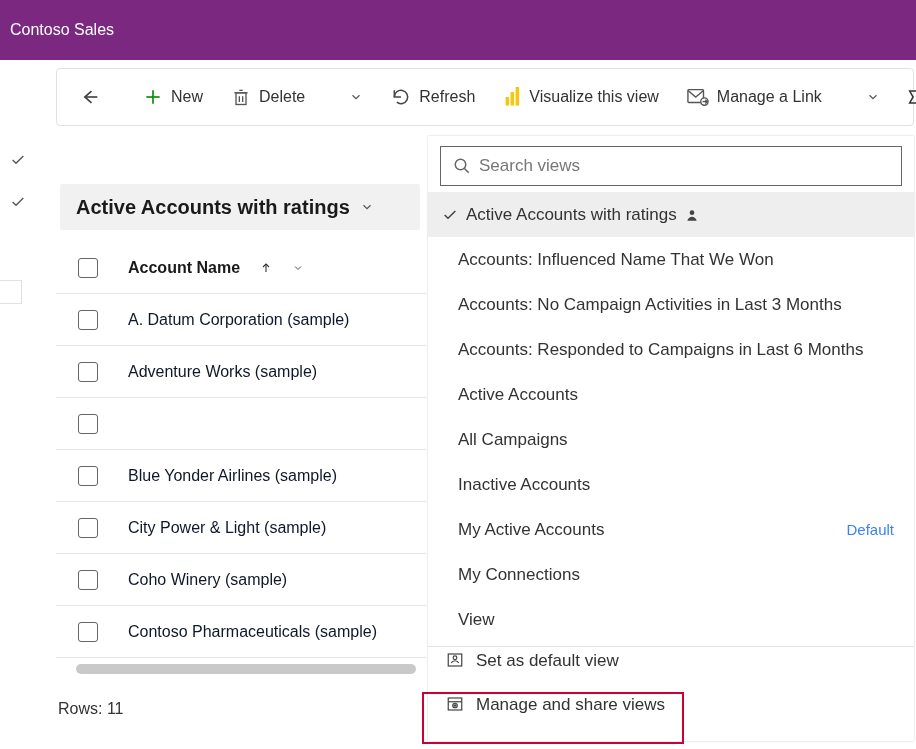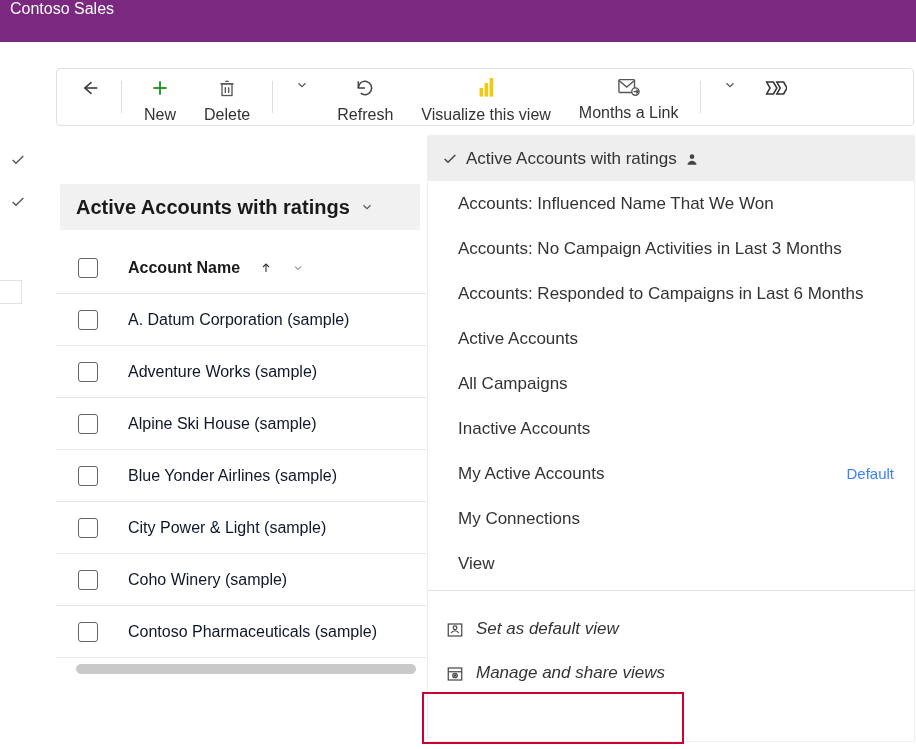--- a/index.html
+++ b/index.html
@@ -1,22 +1,23 @@
 <!DOCTYPE html>
 <html><head>
   <meta charset="utf-8">
   <style>
     * { box-sizing: border-box; margin: 0; padding: 0; font-family: "Segoe UI", -apple-system, sans-serif; }
     body { width: 916px; height: 749px; background: #ffffff; overflow: hidden; position: relative; }
 
     .titlebar {
-      height: 42px;
+      height: 60px;
       background: #7B2980;
       color: #fff;
       display: flex;
+      align-items: center;
       padding-left: 10px;
       font-size: 16px;
     }
 
     .left-rail {
       position: absolute;
       left: 0; top: 42px; bottom: 0; width: 26px;
       display: flex; flex-direction: column; align-items: flex-end;
       padding-top: 110px; gap: 26px;
       color: #555;
@@ -44,21 +45,20 @@
       gap: 8px;
       background:#fff;
       margin-right:2px;
     }
     .tbtn {
       display: flex; align-items: center; gap: 8px;
       height: 38px; padding: 0 10px;
       font-size: 16px; color: #333;
       cursor: pointer; border-radius: 2px; background:transparent; border:none;
       white-space: nowrap;
-      flex-direction: column;
     }
     .tbtn svg { flex-shrink: 0; }
     .divider { width:1px; height:32px; background:#ddd; margin: 0 4px; }
 
     .grid-card {
       margin-top: 58px;
       width: 370px;
       background:#fff;
     }
     .view-name-bar {
@@ -123,24 +123,23 @@
       position:relative;
     }
     .view-item.selected { background:#eeeeee; padding-left:14px;}
     .view-item.selected .checkmark { margin-right: 8px; }
     .view-item .badge { margin-left:auto; font-size:15px; color:#3b82f6; }
     .view-item .person-icon { margin-left:8px; }
 
     .sep { height:1px; background:#e1e1e1; margin: 4px 0; }
 
     .action-item {
-      display:flex; align-items:flex-end; gap:12px;
+      display:flex; align-items:flex-start; gap:12px;
       height:44px; padding: 0 18px; font-size:17px; color:#333;
       cursor:pointer;
-      font-style:italic;
     }
     .red-box {
       border: 2px solid #cc0033;
       position:absolute;
       left: -6px; width: 262px; height: 52px; top: 556px;
       pointer-events:none;
     }
   </style>
 </head>
 <body>
@@ -207,21 +206,21 @@
       <span>Visualize this view</span>
     </button>
     <button class="tbtn">
       <svg width="22" height="18" viewBox="0 0 24 18" fill="none" stroke="#555" stroke-width="1.5">
           <rect x="1" y="1" width="17" height="14" rx="1"></rect>
           <polyline points="1 2 9.5 9 18 2"></polyline>
           <circle cx="19" cy="14" r="4" fill="#fff"></circle>
           <polyline points="17 14 22 14"></polyline>
           <polyline points="20 12 22 14 20 16"></polyline>
         </svg>
-      <span>Months a Link</span>
+      <span>Manage a Link</span>
     </button>
     <div class="divider"></div>
     <button class="tbtn">
       <svg width="14" height="14" viewBox="0 0 24 24" fill="none" stroke="#555" stroke-width="2">
           <polyline points="6 9 12 15 18 9"></polyline>
         </svg>
     </button>
     <button class="tbtn" style="padding-right:0">
       <svg width="22" height="20" viewBox="0 0 26 20" fill="none" stroke="#333" stroke-width="1.8">
           <path d="M2 3 L10 3 L14 10 L10 17 L2 17 L6 10 Z"></path>
@@ -257,45 +256,54 @@
         <div class="grid-row">
     <div class="chk"></div>
     <span class="row-link">A. Datum Corporation (sample)</span>
         </div>
         <div class="grid-row">
     <div class="chk"></div>
     <span class="row-link">Adventure Works (sample)</span>
         </div>
         <div class="grid-row">
     <div class="chk"></div>
-    <span class="row-link">Alpine Ski House (sample)</span>
         </div>
         <div class="grid-row">
     <div class="chk"></div>
     <span class="row-link">Blue Yonder Airlines (sample)</span>
         </div>
         <div class="grid-row">
     <div class="chk"></div>
     <span class="row-link">City Power &amp; Light (sample)</span>
         </div>
         <div class="grid-row">
     <div class="chk"></div>
     <span class="row-link">Coho Winery (sample)</span>
         </div>
         <div class="grid-row">
     <div class="chk"></div>
     <span class="row-link">Contoso Pharmaceuticals (sample)</span>
         </div>
       </div>
 
     <div class="scroll-track"></div>
+    <div class="rows-count">Rows: 11</div>
   </div>
 </div>
 
 <div class="view-panel">
+  <div class="search-wrap">
+    <div class="search-box">
+      <svg width="18" height="18" viewBox="0 0 24 24" fill="none" stroke="#666" stroke-width="2">
+          <circle cx="10" cy="10" r="7"></circle>
+          <line x1="15" y1="15" x2="21" y2="21"></line>
+        </svg>
+      <input type="text" placeholder="Search views" style="">
+    </div>
+  </div>
 
   <div id="views-container">
       <div class="view-item selected">
         <svg class="checkmark" width="16" height="16" viewBox="0 0 24 24" fill="none" stroke="#444" stroke-width="2.2">
           <polyline points="4 12 9 17 20 6"></polyline>
         </svg>
         <span>Active Accounts with ratings</span>
         <svg class="person-icon" width="14" height="14" viewBox="0 0 24 24" fill="#444">
           <circle cx="12" cy="8" r="4"></circle>
           <path d="M4 22c1-5 5-7 8-7s7 2 8 7Z"></path>

